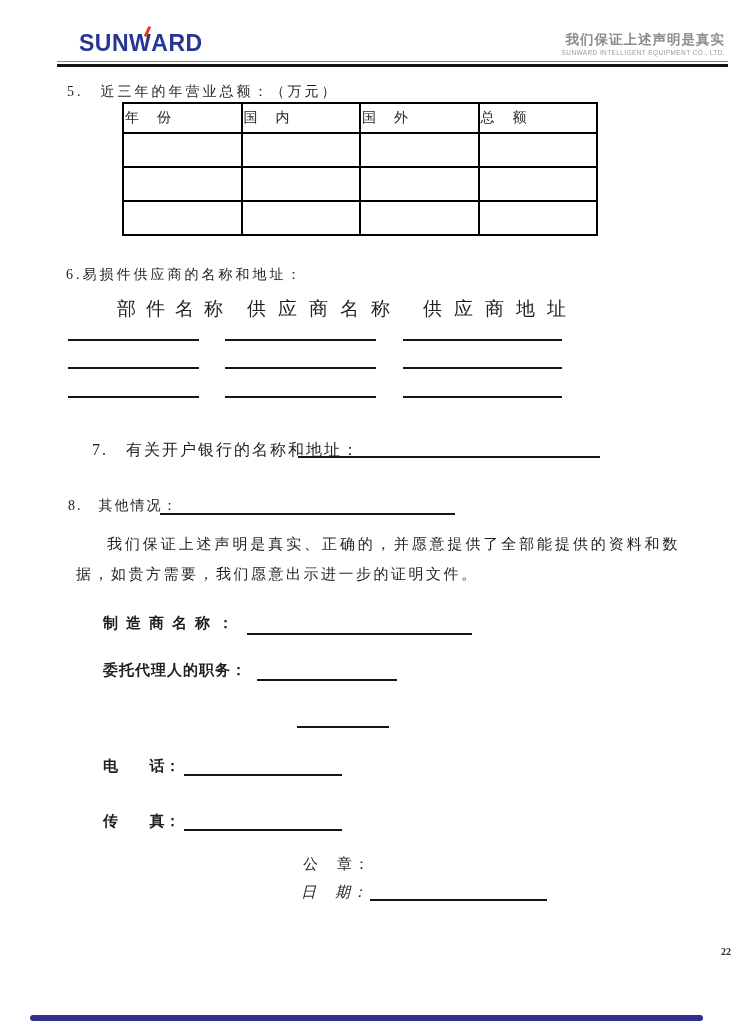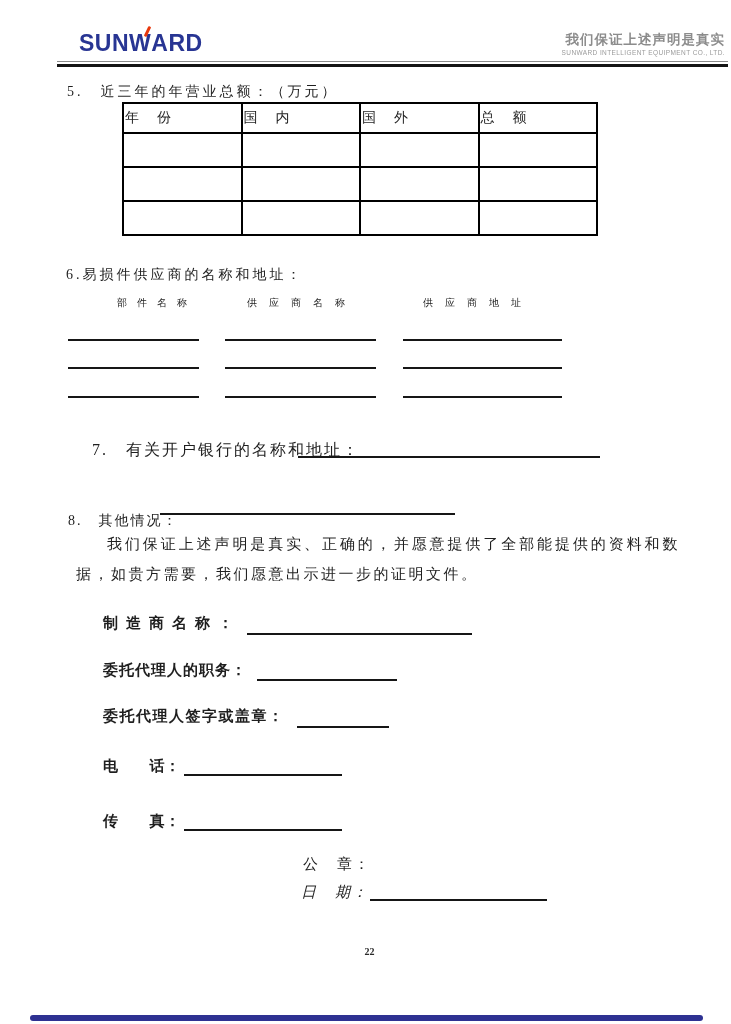--- a/index.html
+++ b/index.html
@@ -30,52 +30,52 @@
   }
   .company-cn{font-size:13.5px;font-weight:bold;letter-spacing:1px;line-height:15px;}
   .company-en{font-size:6.5px;letter-spacing:0.4px;margin-top:2px;color:#9a9a9a;}
   .header-rule{position:absolute;left:57px;top:61px;width:671px;}
   .header-rule .thin{height:1px;background:#8a8a8a;margin-bottom:2px;}
   .header-rule .thick{height:3px;background:#141414;}
   
   .s5-label{position:absolute;left:67px;top:83px;font-size:14px;letter-spacing:3px;}
   .s6-label{position:absolute;left:66px;top:266px;font-size:14px;letter-spacing:3px;}
   .s7-label{position:absolute;left:68px;top:440px;font-size:16px;letter-spacing:2px;margin-left:24px;}
-  .s8-label{position:absolute;left:68px;top:497px;font-size:14px;letter-spacing:2px;margin-top:15px;}
+  .s8-label{position:absolute;left:68px;top:497px;font-size:14px;letter-spacing:2px;}
   
   .biz-table{
     position:absolute;left:122px;top:102px;width:476px;
     border-collapse:collapse;table-layout:fixed;
   }
   .biz-table th,.biz-table td{border:2px solid #000;}
   .biz-table th{height:26px;font-weight:normal;font-size:14px;letter-spacing:2px;text-align:left;}
   .biz-table td{height:30px;}
   
-  .col-h{position:absolute;top:296px;font-size:10px;}
+  .col-h{position:absolute;top:296px;font-size:19px;}
   .col-h1{left:117px;letter-spacing:10px;}
   .col-h2{left:247px;letter-spacing:12px;}
   .col-h3{left:423px;letter-spacing:12px;}
   .rule{position:absolute;height:2px;background:#161616;}
   
   .decl{
     position:absolute;left:68px;top:521px;width:604px;
     font-size:15px;letter-spacing:2.5px;line-height:30px;
     text-indent:31px;text-align:justify;margin:8px;
   }
   
   .sig{position:absolute;left:103px;font-size:15px;font-weight:bold;}
   .sig1{top:614px;letter-spacing:8px;}
   .sig2{top:661px;letter-spacing:1px;}
   .sig3{top:707px;letter-spacing:1.5px;}
   .sig4{top:757px;letter-spacing:0.5px;}
   .sig5{top:812px;letter-spacing:0.5px;}
   .seal{position:absolute;left:303px;top:855px;font-size:15px;letter-spacing:2px;}
   .date{position:absolute;left:301px;top:883px;font-size:15px;letter-spacing:2px;font-style:italic;}
   
-  .pagenum{position:absolute;left:0;right:0;top:946px;text-align:center;
+  .pagenum{position:absolute;left:0;right:0;top:946px;text-align:right;
     font-size:10px;font-weight:bold;color:#2a2a2a;margin-left:8px;}
   .bottom-bar{position:absolute;left:30px;right:28px;bottom:3px;height:6px;
     background:#2e3192;border-radius:3px;}
 </style>
 </head>
 <body>
 
 <div class="page">
 
   <div class="logo"><span>SUN</span><span class="logo-w">W</span><span>ARD</span></div>
@@ -144,21 +144,20 @@
   <div class="s8-label">8.　其他情况：</div>
   <div class="rule" style="left:160px;top:513px;width:295px;"></div>
   <p class="decl">我们保证上述声明是真实、正确的，并愿意提供了全部能提供的资料和数据，如贵方需要，我们愿意出示进一步的证明文件。</p>
 
   <div class="sig sig1">制造商名称：</div>
   <div class="rule" style="left:247px;top:633px;width:225px;"></div>
 
   <div class="sig sig2">委托代理人的职务：</div>
   <div class="rule" style="left:257px;top:679px;width:140px;"></div>
 
-  <div class="sig sig3">委托代理人签字或盖章：</div>
   <div class="rule" style="left:297px;top:726px;width:92px;"></div>
 
   <div class="sig sig4">电　　话：</div>
   <div class="rule" style="left:184px;top:774px;width:158px;"></div>
 
   <div class="sig sig5">传　　真：</div>
   <div class="rule" style="left:184px;top:829px;width:158px;"></div>
 
   <div class="seal">公　章：</div>
   <div class="date">日　期：</div>

